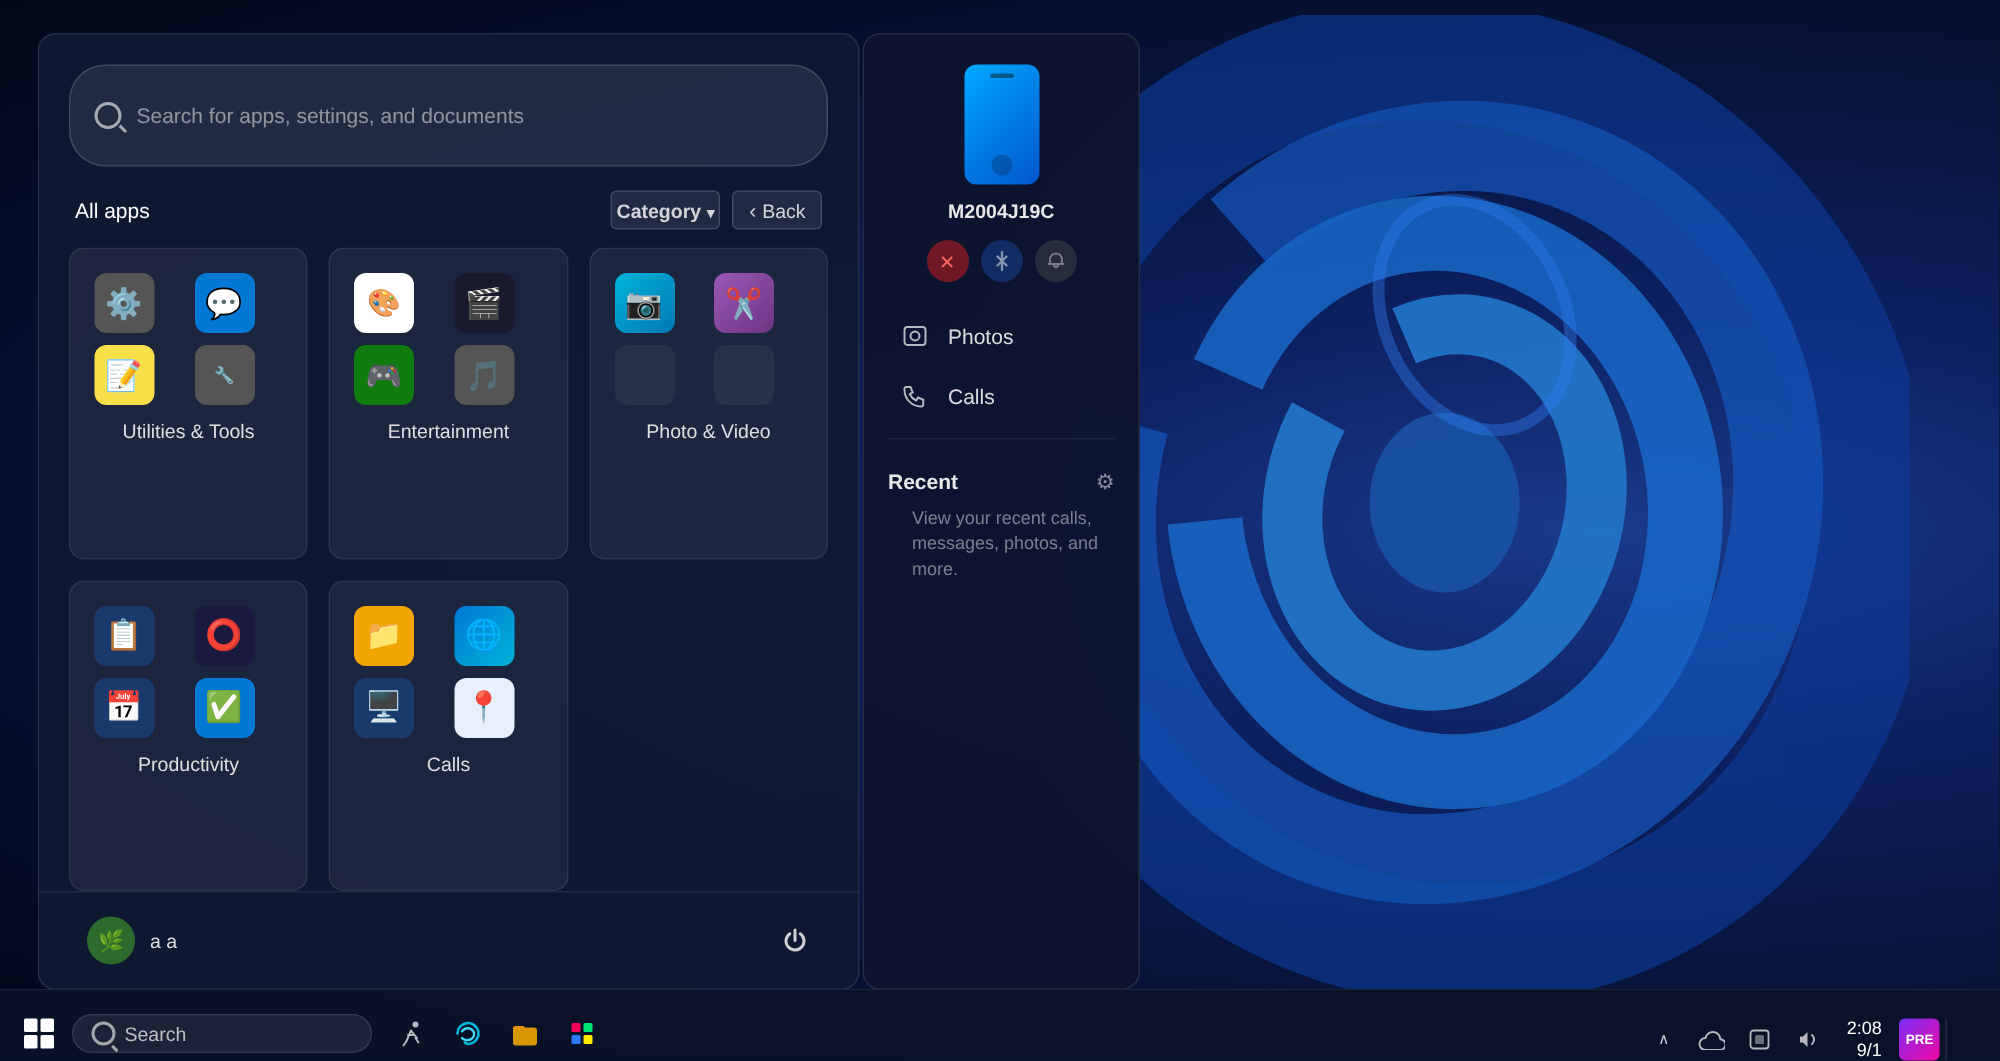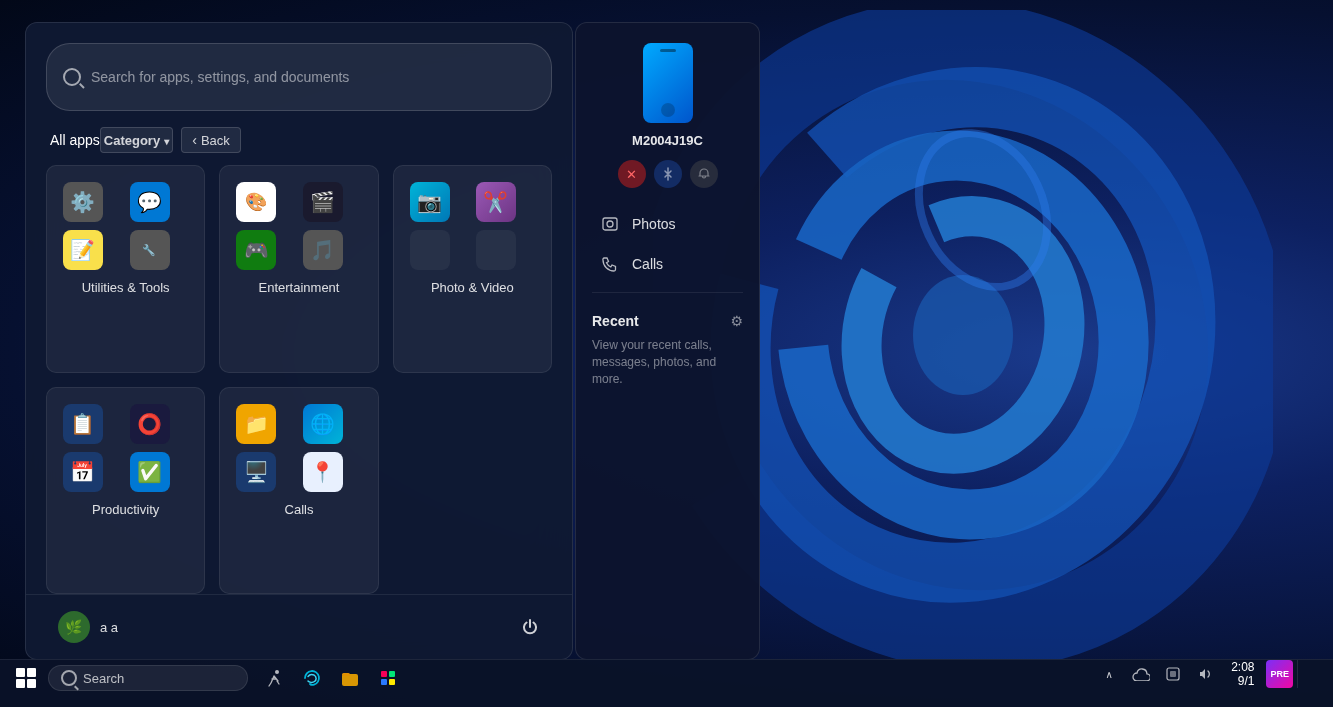--- a/index.html
+++ b/index.html
@@ -22,21 +22,21 @@
 
     
     .taskbar {
       position: absolute;
       bottom: 0;
       left: 0;
       right: 0;
       height: 48px;
       background: rgba(10, 18, 40, 0.92);
       display: flex;
-      align-items: flex-start;
+      align-items: flex-end;
       border-top: 1px solid rgba(255,255,255,0.08);
       z-index: 100;
     }
     .taskbar-left {
       display: flex;
       align-items: center;
       gap: 4px;
       padding: 0 8px;
     }
     .taskbar-start {
@@ -187,20 +187,21 @@
     }
     .search-input-text {
       color: rgba(255,255,255,0.5);
       font-size: 14px;
       flex: 1;
     }
 
     .apps-header {
       display: flex;
       align-items: center;
+      justify-content: space-between;
       padding: 4px 24px 12px;
     }
     .apps-title {
       color: #fff;
       font-size: 14px;
       font-weight: 500;
     }
     .category-btn {
       display: flex;
       align-items: center;
@@ -443,20 +444,21 @@
     }
     .recent-gear {
       color: rgba(255,255,255,0.5);
       font-size: 14px;
       cursor: pointer;
     }
     .recent-desc {
       color: rgba(255,255,255,0.45);
       font-size: 12px;
       line-height: 1.4;
+      margin-left: 16px;
     }
 
     
     .swirl-svg {
       position: absolute;
       right: 60px;
       top: 10px;
       width: 620px;
       height: 650px;
       opacity: 0.9;

